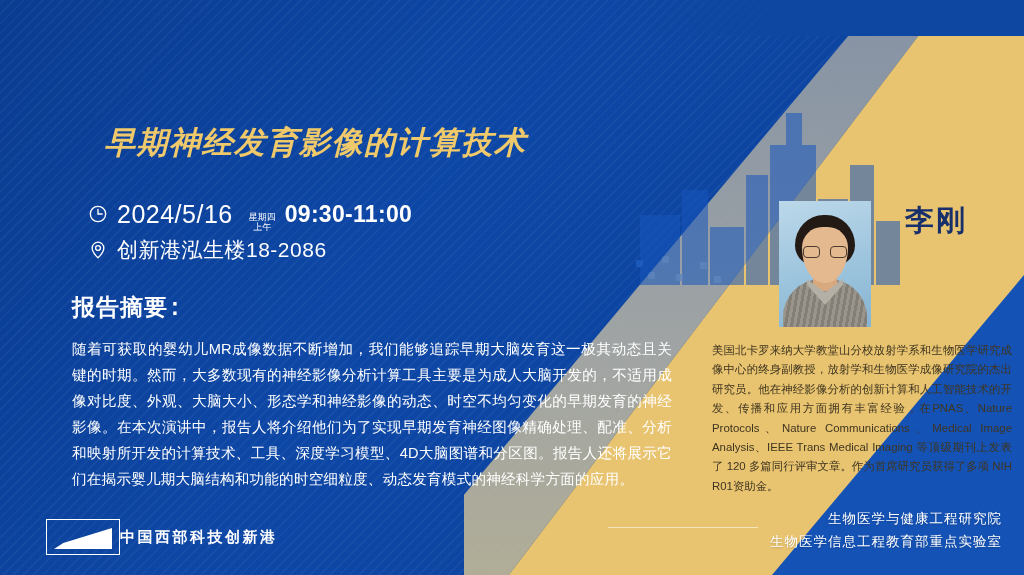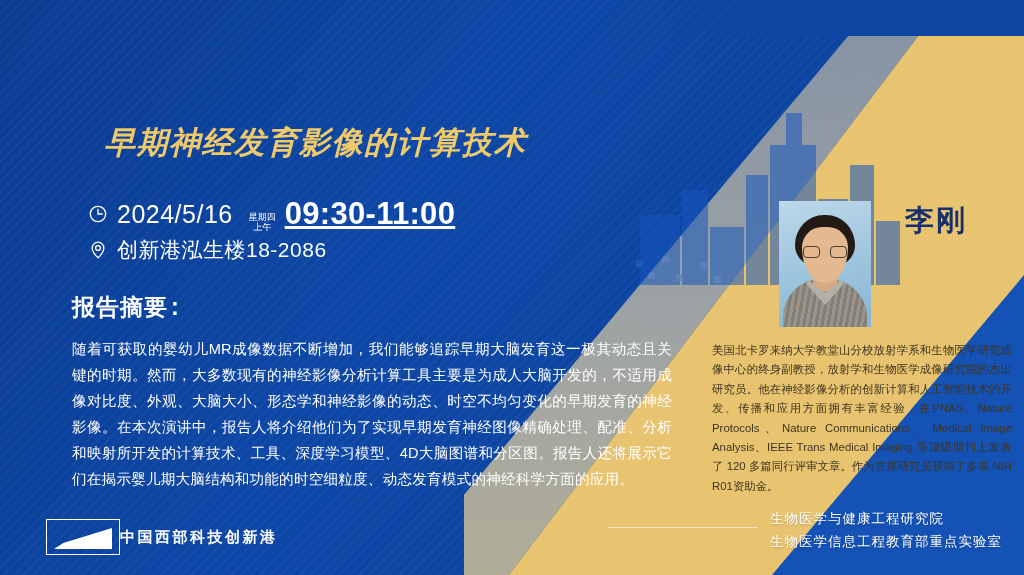--- a/index.html
+++ b/index.html
@@ -98,21 +98,21 @@
     position:absolute; left:88px; display:flex; align-items:center; color:#ffffff;
   }
   .row-time { top:196px; }
   .row-place { top:236px; }
   .ico { width:20px; height:20px; flex:none; margin-right:9px; }
   .date-txt { font-size:25px; letter-spacing:.5px; }
   .weekpart {
     font-size:9px; line-height:1.15; margin:16px 9px 0 16px;
     text-align:center; color:#ffffff; white-space:nowrap;
   }
-  .time-txt { font-size:31px; font-weight:bold; letter-spacing:.3px;text-decoration:underline; }
+  .time-txt { font-size:23px; font-weight:bold; letter-spacing:.3px; }
   .place-txt { font-size:21px; letter-spacing:.5px; }
 
   .abstract-h {
     position:absolute; left:72px; top:292px;
     font-family:Liberation Mono, monospace;
     font-size:23px; font-weight:bold; color:#ffffff; letter-spacing:1px;
   }
   .abstract-body {
     position:absolute; left:72px; top:336px; width:600px;
     font-size:14.6px; line-height:26px; color:#ffffff;
@@ -160,21 +160,21 @@
     font-family:"Liberation Serif", serif;
     font-size:29px; font-weight:bold; color:#17306b;
     line-height:1.08; letter-spacing:2px;
   }
   .bio {
     position:absolute; left:712px; top:341px; width:300px;
     font-size:11.4px; line-height:19.4px; color:#3f3520;
     text-align:justify; text-justify:inter-character;
   }
   .affil {
-    position:absolute; right:22px; bottom:22px; text-align:left;
+    position:absolute; right:22px; bottom:22px; text-align:right;
     font-family:"Liberation Serif", serif;
     font-size:13.5px; line-height:23px; color:#ffffff;
     letter-spacing:1px; text-shadow:0 1px 2px rgba(0,0,0,.2);
   }
   .affil-rule {
     position:absolute; left:608px; bottom:47px; width:150px; height:1px;
     background:rgba(255,255,255,.55);
   }
 
   

